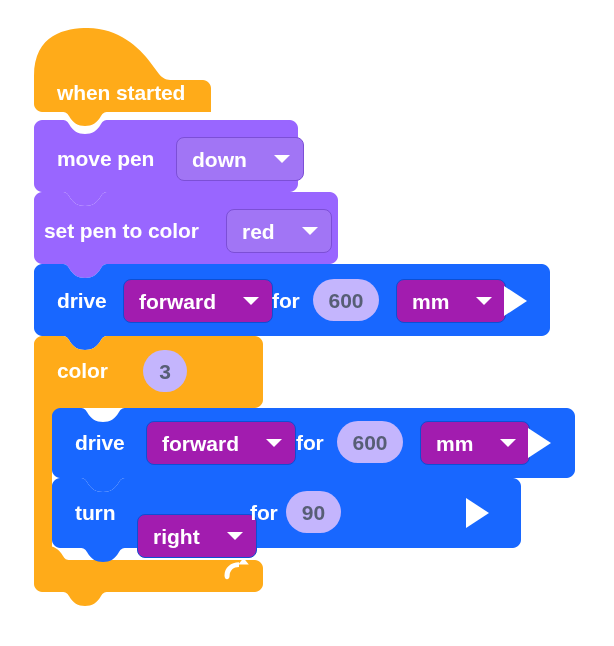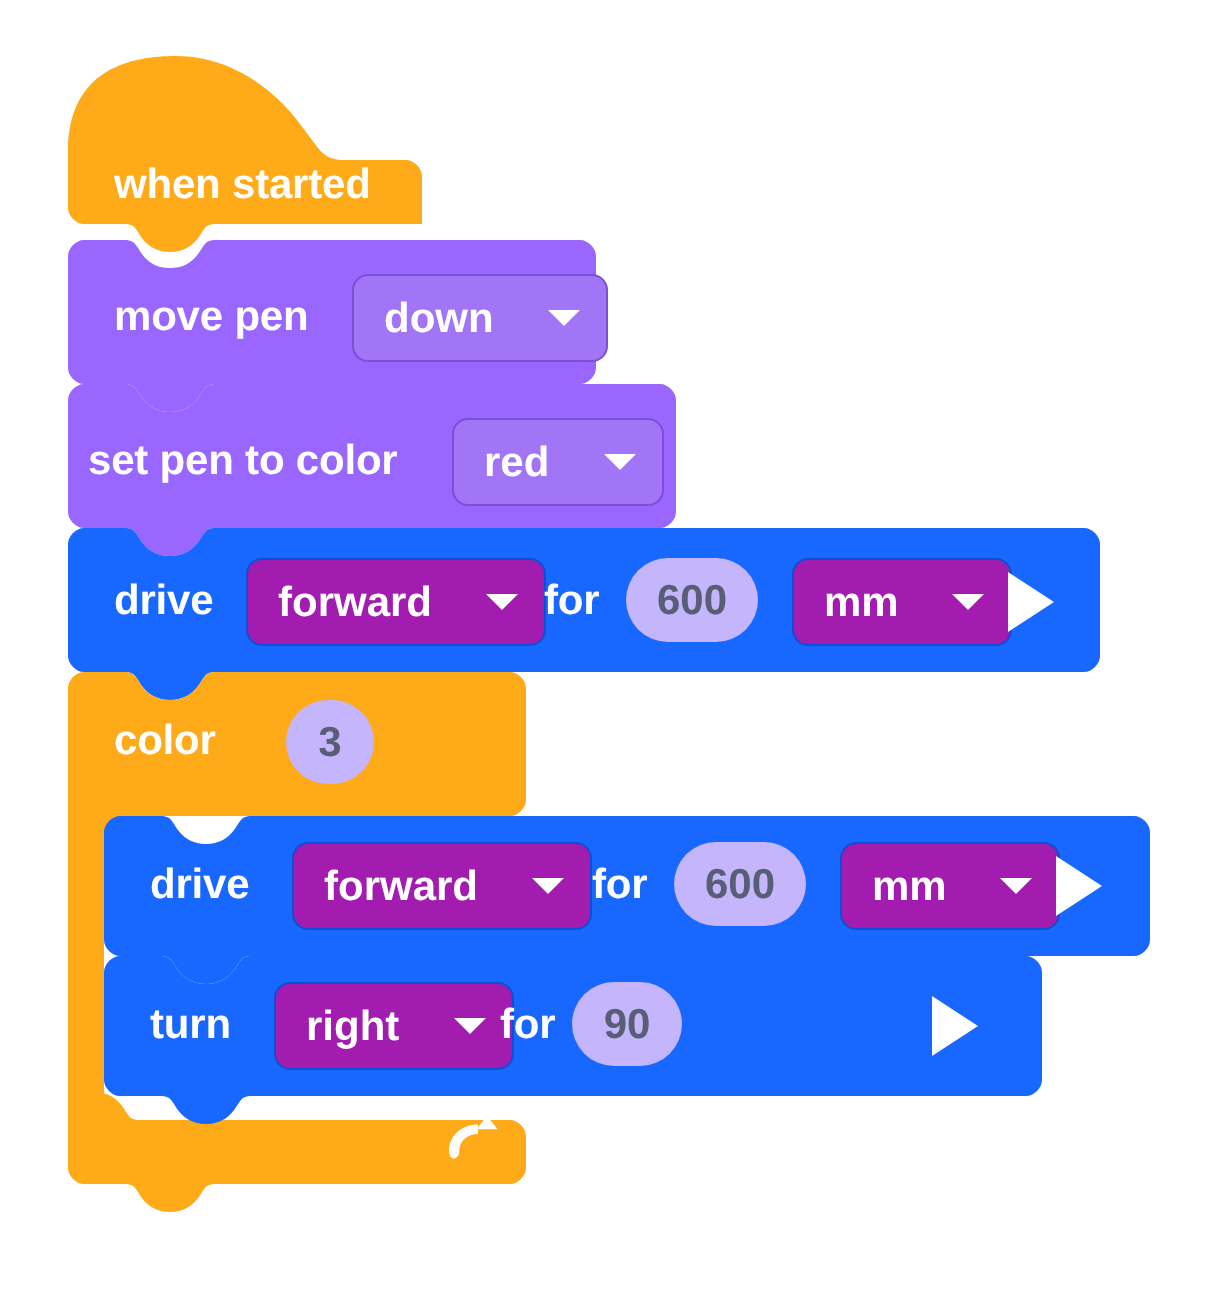--- a/index.html
+++ b/index.html
@@ -323,21 +323,21 @@
     </div>
     <div class="blk-label" style="left:296px; top:432px;">for</div>
     <div class="num-oval" style="left:337px; top:421px; width:66px;">600</div>
     <div class="dropdown dd-blue" style="left:420px; top:421px;">
       <span class="dd-text">mm</span>
       <span class="caret"></span>
     </div>
     <div class="play-arrow" style="left:528px; top:428px;"></div>
 
     <div class="blk-label" style="left:75px; top:502px;">turn</div>
-    <div class="dropdown dd-blue" style="left:137px; top:491px;text-align:center;">
+    <div class="dropdown dd-blue" style="left:137px; top:514px;text-align:center;">
       <span class="dd-text">right</span>
       <span class="caret"></span>
     </div>
     <div class="blk-label" style="left:250px; top:502px;">for</div>
     <div class="num-oval" style="left:286px; top:491px; width:55px;">90</div>
     <div class="play-arrow" style="left:466px; top:498px;"></div>
 
   </div>
 </div>
 

